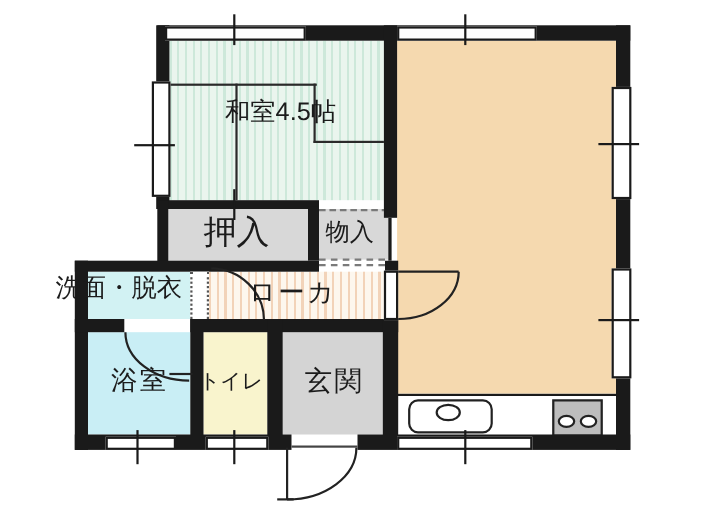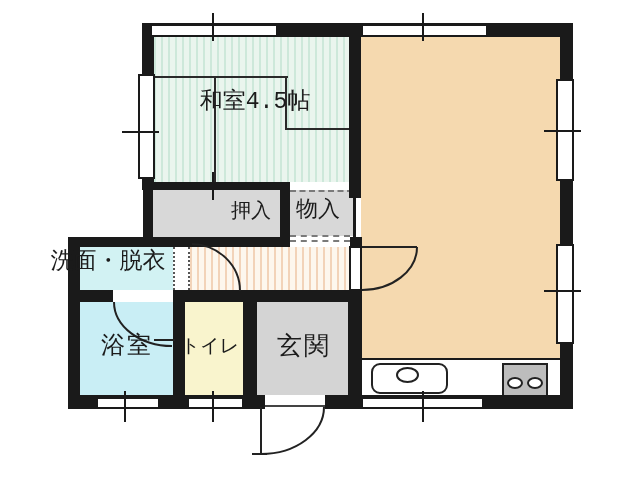--- a/index.html
+++ b/index.html
@@ -1,18 +1,18 @@
 <!DOCTYPE html>
 <html><head>
 <meta charset="utf-8">
 <style>
   html,body{margin:0;padding:0;background:#fff;}
   #plan{
     position:relative;width:640px;height:480px;background:#ffffff;overflow:hidden;
-    font-family:Liberation Mono, monospace;color:#1b1b1b;
+    font-family:Liberation Sans, sans-serif;color:#1b1b1b;
   }
   .abs{position:absolute;box-sizing:border-box;}
   .wall{background:#1a1a1a;}
   .win{background:#ffffff;border:2px solid #1a1a1a;}
   .tick{background:#1a1a1a;}
   .tatami-line{background:#2a2a2a;}
   .dash{height:0;border-top:2px dashed #7a7a7a;}
   .room-washitsu{background:repeating-linear-gradient(90deg,#cde8da 0 2px,#eaf5ee 2px 7px);}
   .room-ldk{background:#f5d9af;}
   .room-gray{background:#d8d8d8;}
@@ -108,20 +108,21 @@
     <path d="M 154 340 L 175 340"></path>
     <path d="M 192 244 A 49 47 0 0 1 240 291"></path>
     <path d="M 362 247 L 417 247"></path>
     <path d="M 417 247 A 55 43 0 0 1 362 290"></path>
     <path d="M 261 407 L 261 454"></path>
     <path d="M 252 454 L 267 454"></path>
     <path d="M 261 454 A 63 47 0 0 0 324 407"></path>
   </svg>
 
   <div class="lbl" style="left:255px;top:102px;font-size:23px;">和室4.5帖</div>
-  <div class="lbl" style="left:215px;top:212px;font-size:20px;margin-left:36px;">押入</div>
+  <div class="lbl" style="left:215px;top:212px;font-size:30px;">押入</div>
   <div class="lbl" style="left:318px;top:211px;font-size:22px;">物入</div>
   <div class="lbl" style="left:108px;top:262px;font-size:23px;">洗面・脱衣</div>
+  <div class="lbl" style="left:266px;top:267px;font-size:24px;letter-spacing:2px;">ローカ</div>
   <div class="lbl" style="left:127px;top:347px;font-size:24px;letter-spacing:2px;">浴室</div>
   <div class="lbl" style="left:210px;top:347px;font-size:19px;">トイレ</div>
   <div class="lbl" style="left:304px;top:347px;font-size:25px;letter-spacing:2px;">玄関</div>
 
 </div>
 
 </body></html>

